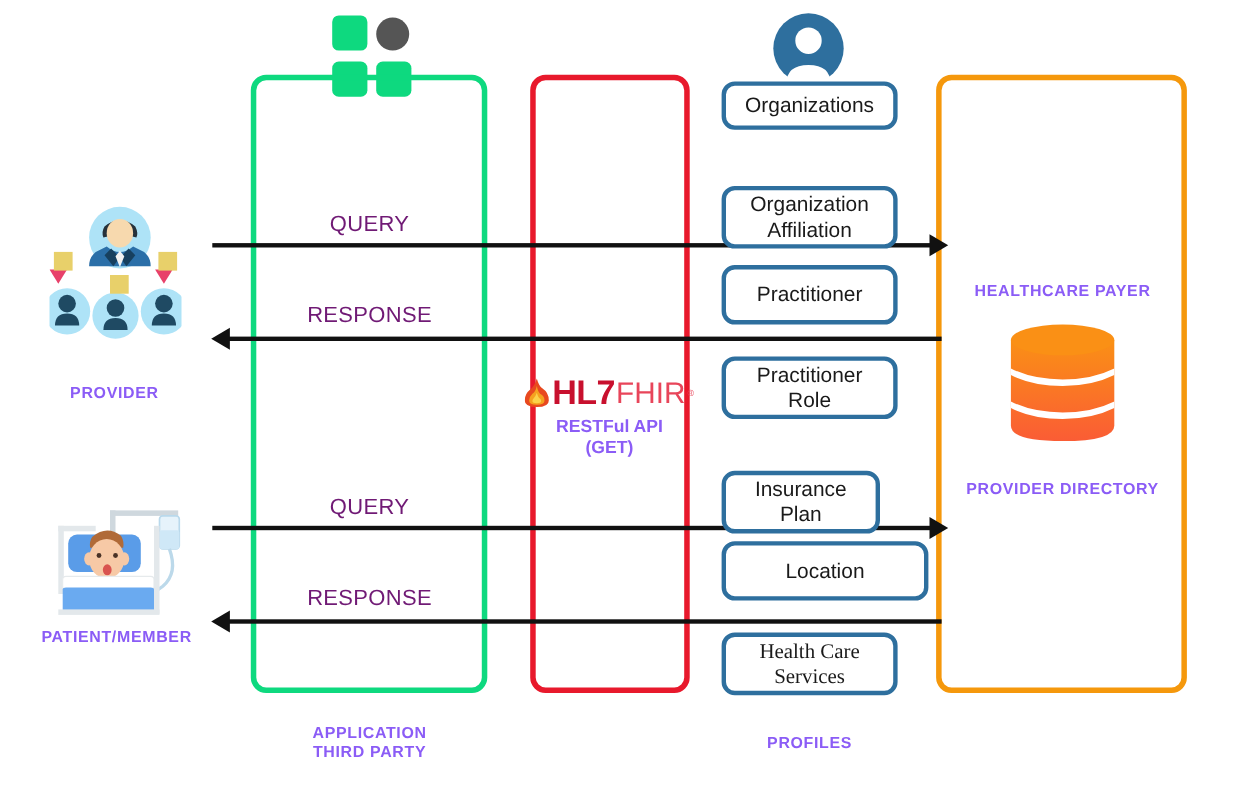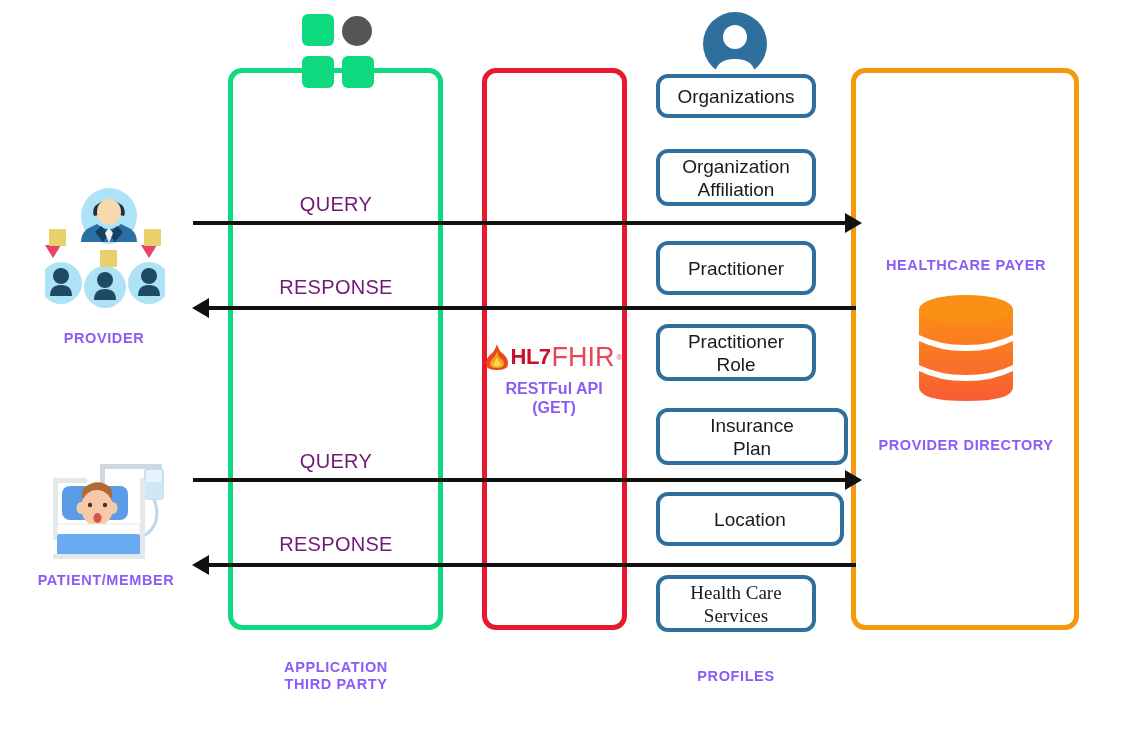--- a/index.html
+++ b/index.html
@@ -99,21 +99,21 @@
     z-index: 4;
   }
   .fhir-logo-row {
     display: flex;
     align-items: center;
     justify-content: center;
     gap: 1px;
     height: 30px;
   }
   .fhir-hl7 {
-    font-size: 22px;
+    font-size: 31px;
     font-weight: bold;
     color: #c8102e;
     letter-spacing: -0.5px;
   }
   .fhir-fhir {
     font-size: 27px;
     font-weight: normal;
     color: #e8455a;
     letter-spacing: 0px;
   }
@@ -199,21 +199,21 @@
         <circle cx="104" cy="88" r="8"></circle>
         <path d="M93 108 q0 -11 11 -11 q11 0 11 11 z"></path>
       </g>
     </svg>
 
     <div class="pv-ysq" style="left:4px;  top:41px; width:17px; height:17px;"></div>
     <div class="pv-ysq" style="left:55px; top:62px; width:17px; height:17px;"></div>
     <div class="pv-ysq" style="left:99px; top:41px; width:17px; height:17px;"></div>
   </div>
 
-  <span class="caption" style="left:14px; top:330px; width:180px;">PROVIDER</span>
+  <span class="caption" style="left:14px; top:350px; width:180px;">PROVIDER</span>
 
   <div class="abs" style="left:40px; top:458px; width:135px; height:105px;">
     <svg width="135" height="105">
 
       <rect x="60" y="6" width="62" height="5" fill="#cfd8de"></rect>
       <rect x="60" y="6" width="5" height="22" fill="#cfd8de"></rect>
 
       <rect x="105" y="11" width="18" height="30" rx="3" fill="#e6f3fb" stroke="#b9d9ec" stroke-width="1.5"></rect>
       <rect x="105" y="24" width="18" height="17" rx="2" fill="#cfe8f7"></rect>
 
@@ -290,35 +290,35 @@
     <div class="fhir-sub">
       <div>RESTFul API</div>
       <div>(GET)</div>
     </div>
   </div>
 
   <div class="profile-box" style="left:656px; top:74px; width:160px; height:44px;">
     <span>Organizations</span>
   </div>
 
-  <div class="profile-box" style="left:656px; top:149px; width:160px; height:57px; flex-direction:column;">
+  <div class="profile-box" style="left:656px; top:169px; width:160px; height:57px; flex-direction:column;">
     <span>Organization</span>
     <span>Affiliation</span>
   </div>
 
   <div class="profile-box" style="left:656px; top:241px; width:160px; height:54px;">
     <span>Practitioner</span>
   </div>
 
   <div class="profile-box" style="left:656px; top:324px; width:160px; height:57px; flex-direction:column;">
     <span>Practitioner</span>
     <span>Role</span>
   </div>
 
-  <div class="profile-box" style="left:656px; top:408px; width:192px; height:57px; flex-direction:column;text-align:center;">
+  <div class="profile-box" style="left:656px; top:428px; width:144px; height:57px; flex-direction:column;text-align:center;">
     <span>Insurance</span>
     <span>Plan</span>
   </div>
 
   <div class="profile-box" style="left:656px; top:492px; width:188px; height:54px;">
     <span>Location</span>
   </div>
 
   <div class="profile-box" style="left:656px; top:575px; width:160px; height:57px; flex-direction:column;font-family:Liberation Serif, serif;">
     <span>Health Care</span>

